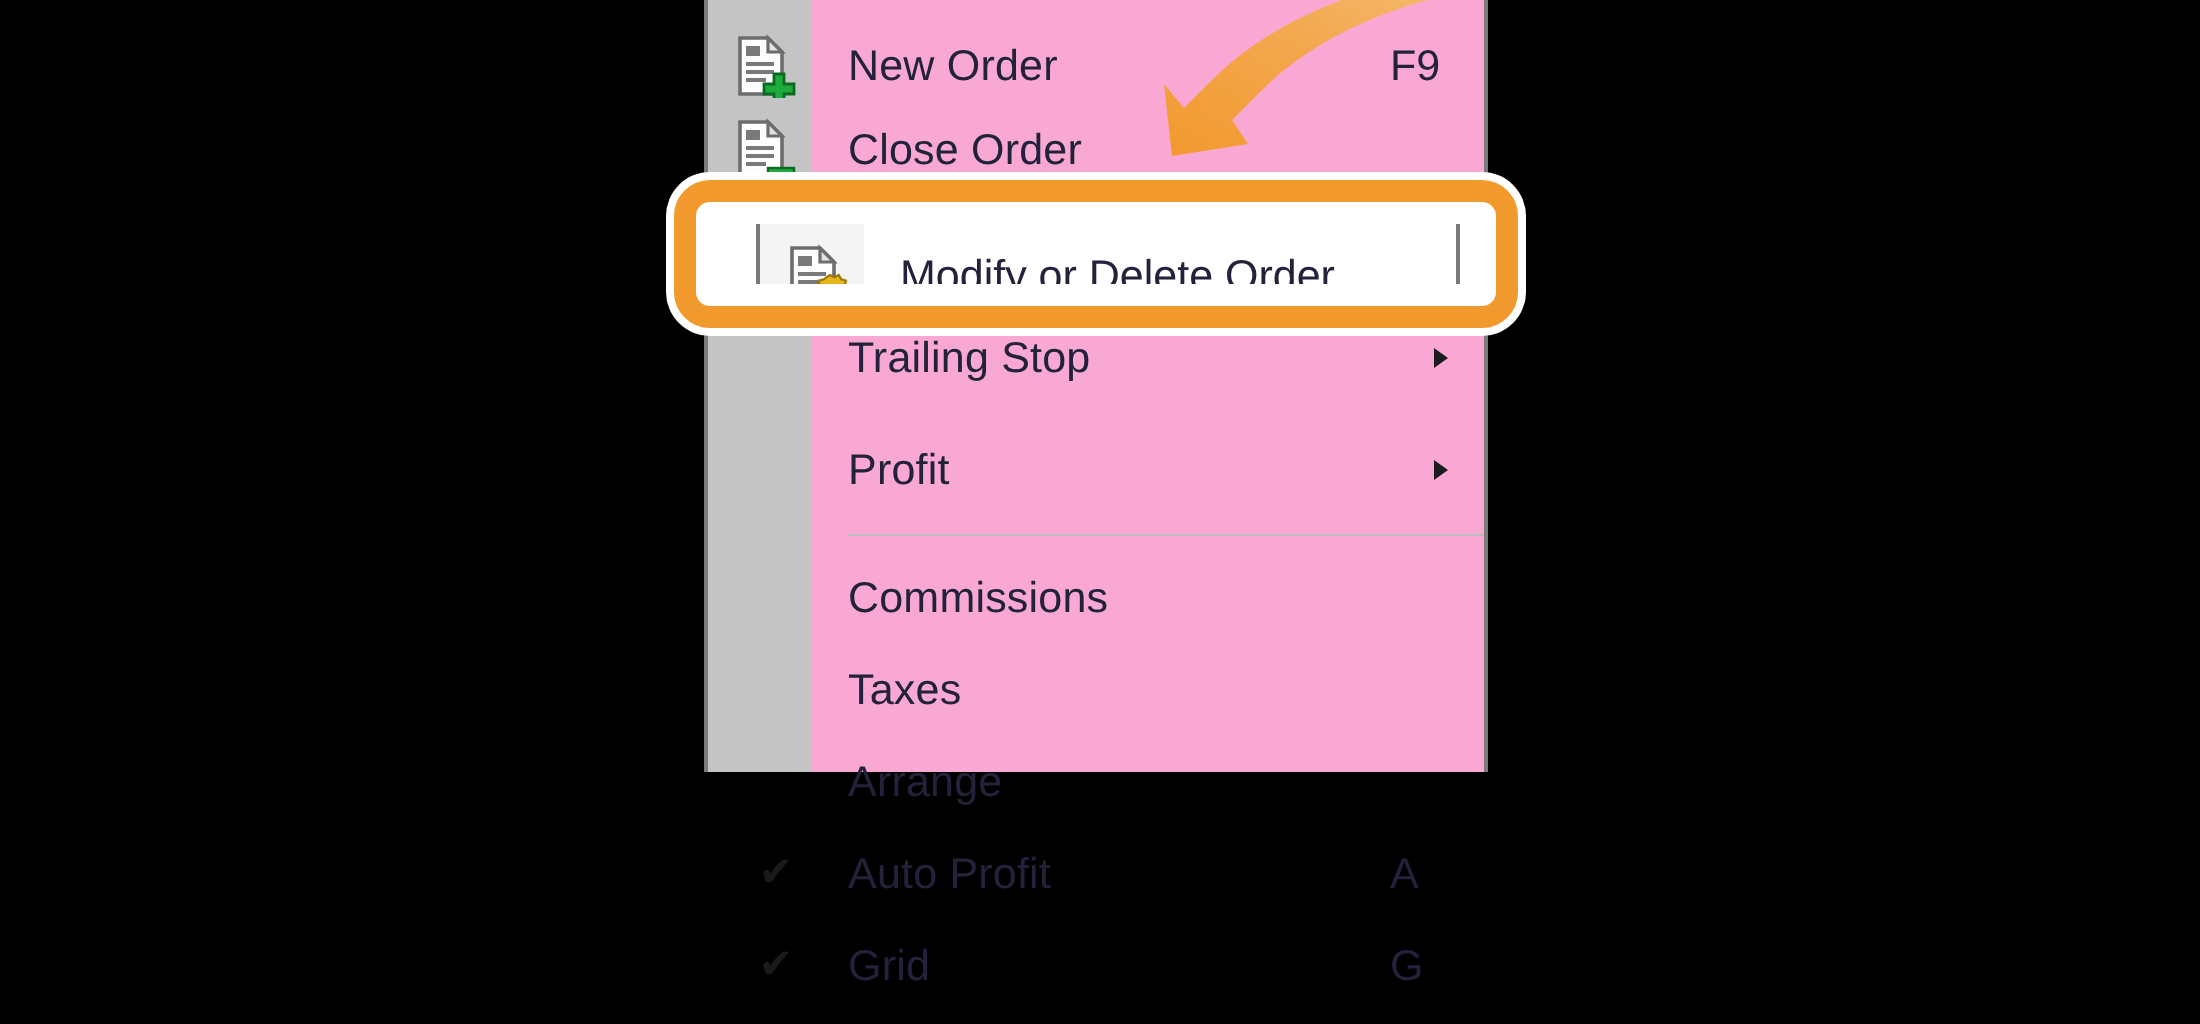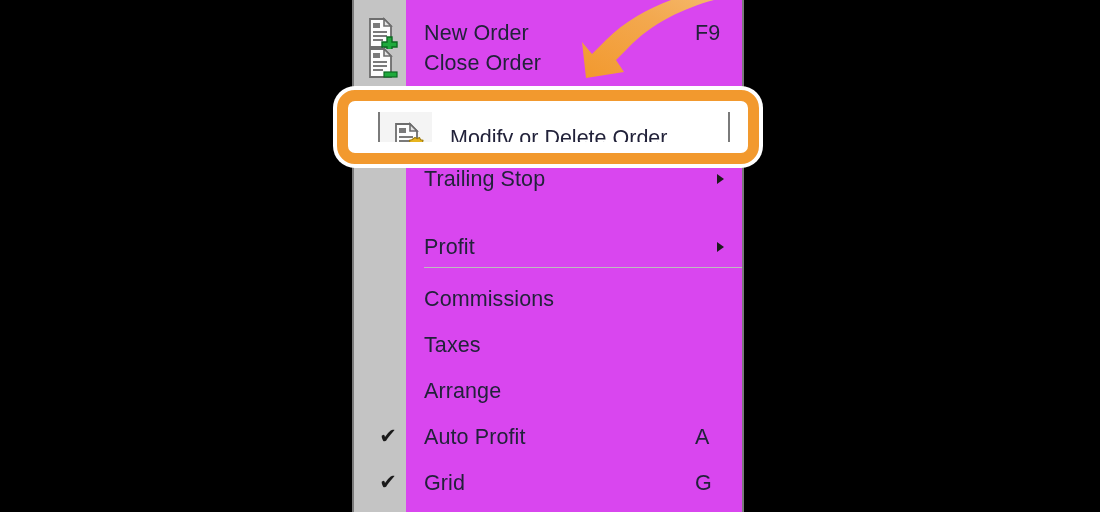--- a/index.html
+++ b/index.html
@@ -14,22 +14,22 @@
     overflow: hidden;
     font-family: "Liberation Sans", sans-serif;
   }
 
   
   #context-menu {
     position: absolute;
     left: 352px;
     top: 0px;
     width: 392px;
-    height: 512px;
-    background: #d946ef;
+    height: 386px;
+    background: #f9a8d4;
     border-left: 2px solid #7a7a7a;
     border-right: 2px solid #7a7a7a;
     box-sizing: border-box;
   }
   
   #menu-gutter {
     position: absolute;
     left: 0px;
     top: 0px;
     width: 52px;
@@ -205,21 +205,21 @@
         <rect x="7" y="14" width="14" height="2" fill="#7a7a7a"></rect>
         <rect x="7" y="18" width="14" height="2" fill="#7a7a7a"></rect>
         <rect x="7" y="22" width="10" height="2" fill="#7a7a7a"></rect>
         <path d="M21 20 h5 v5 h5 v5 h-5 v5 h-5 v-5 h-5 v-5 h5 z" fill="#1faa3c" stroke="#0c6b22" stroke-width="1.4"></path>
       </svg>
     </span>
     <span class="mi-label">New Order</span>
     <span class="mi-shortcut">F9</span>
   </div>
 
-  <div class="menu-item" style="top:40px;">
+  <div class="menu-item" style="top:52px;">
     <span class="mi-icon">
       <svg class="doc-ico" viewBox="0 0 32 32">
         <path d="M4 2 h14 l7 7 v21 h-21 z" fill="#fdfdfd" stroke="#6d6d6d" stroke-width="1.8"></path>
         <path d="M18 2 v7 h7 z" fill="#e3e3e3" stroke="#6d6d6d" stroke-width="1.6"></path>
         <rect x="7" y="6" width="7" height="5" fill="#7a7a7a"></rect>
         <rect x="7" y="14" width="14" height="2" fill="#7a7a7a"></rect>
         <rect x="7" y="18" width="14" height="2" fill="#7a7a7a"></rect>
         <rect x="7" y="22" width="10" height="2" fill="#7a7a7a"></rect>
         <rect x="18" y="25" width="13" height="5" fill="#1faa3c" stroke="#0c6b22" stroke-width="1.2"></rect>
       </svg>
@@ -243,21 +243,21 @@
     </span>
     <span class="mi-label">Modify or Delete Order</span>
     <span class="mi-shortcut"></span>
   </div>
 
   <div class="menu-item" style="top:156px;">
     <span class="mi-label">Trailing Stop</span>
     <span class="mi-arrow"></span>
   </div>
 
-  <div class="menu-item" style="top:224px;">
+  <div class="menu-item" style="top:212px;">
     <span class="mi-label">Profit</span>
     <span class="mi-arrow"></span>
   </div>
 
   <div class="menu-sep" style="top:267px;"></div>
 
   <div class="menu-item" style="top:322px;">
     <span class="mi-label">Taxes</span>
   </div>
 

